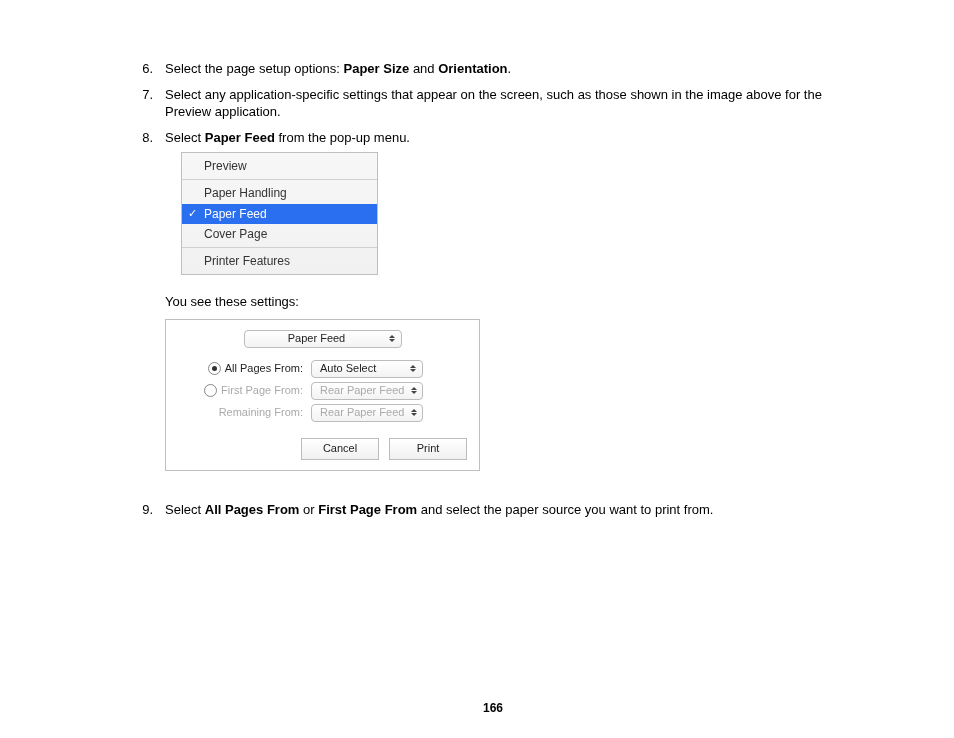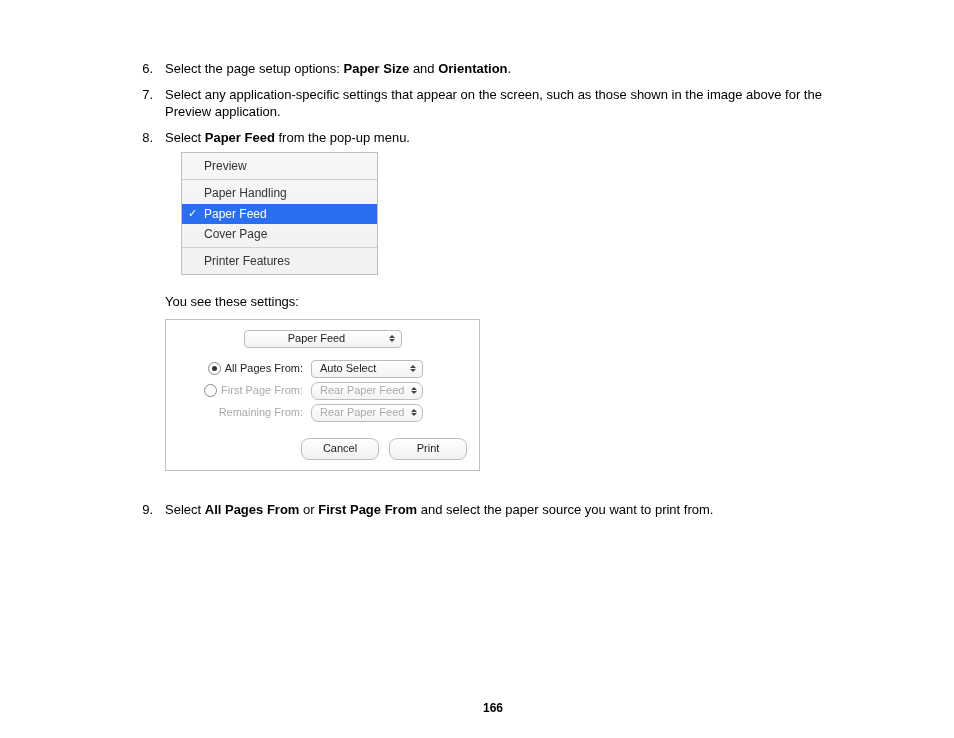--- a/index.html
+++ b/index.html
@@ -26,23 +26,23 @@
   .sel-label{flex:1;white-space:nowrap;}
   .arrows{display:flex;flex-direction:column;justify-content:center;align-items:center;width:10px;margin-left:6px;}
   .arr{width:0;height:0;border-left:3px solid transparent;border-right:3px solid transparent;}
   .arr.up{border-bottom:3px solid #444;margin-bottom:1px;}
   .arr.dn{border-top:3px solid #444;}
   .opt-row{display:flex;align-items:center;margin:4px 0;}
   .opt-lbl{width:125px;text-align:right;padding-right:8px;display:flex;align-items:center;justify-content:flex-end;gap:4px;}
   .radio{width:11px;height:11px;border:1px solid #888;border-radius:50%;background:#fff;display:inline-flex;align-items:center;justify-content:center;flex:0 0 11px;}
   .radio.on::after{content:"";width:5px;height:5px;background:#333;border-radius:50%;}
   .dim{color:#aaa;}
-  .dim .sel-wrap{color:#aaa;border-radius:7px;}
+  .dim .sel-wrap{color:#aaa;}
   .btn-row{display:flex;justify-content:flex-end;gap:10px;margin-top:16px;}
-  .btn{border:1px solid #bcbcbc;border-radius:8px;background:linear-gradient(#fff,#f0f0f0);height:20px;min-width:56px;display:inline-flex;align-items:center;justify-content:center;font-size:11px;padding:0 10px;}
+  .btn{border:1px solid #bcbcbc;border-radius:0;background:linear-gradient(#fff,#f0f0f0);height:20px;min-width:56px;display:inline-flex;align-items:center;justify-content:center;font-size:11px;padding:0 10px;}
 
   .pg-num{position:absolute;bottom:22px;left:16px;width:100%;text-align:center;font-size:12px;font-weight:bold;}
 </style>
 </head>
 <body>
 
 <div class="page">
 
   <div class="ol-item">
     <div class="ol-num">6.</div>

